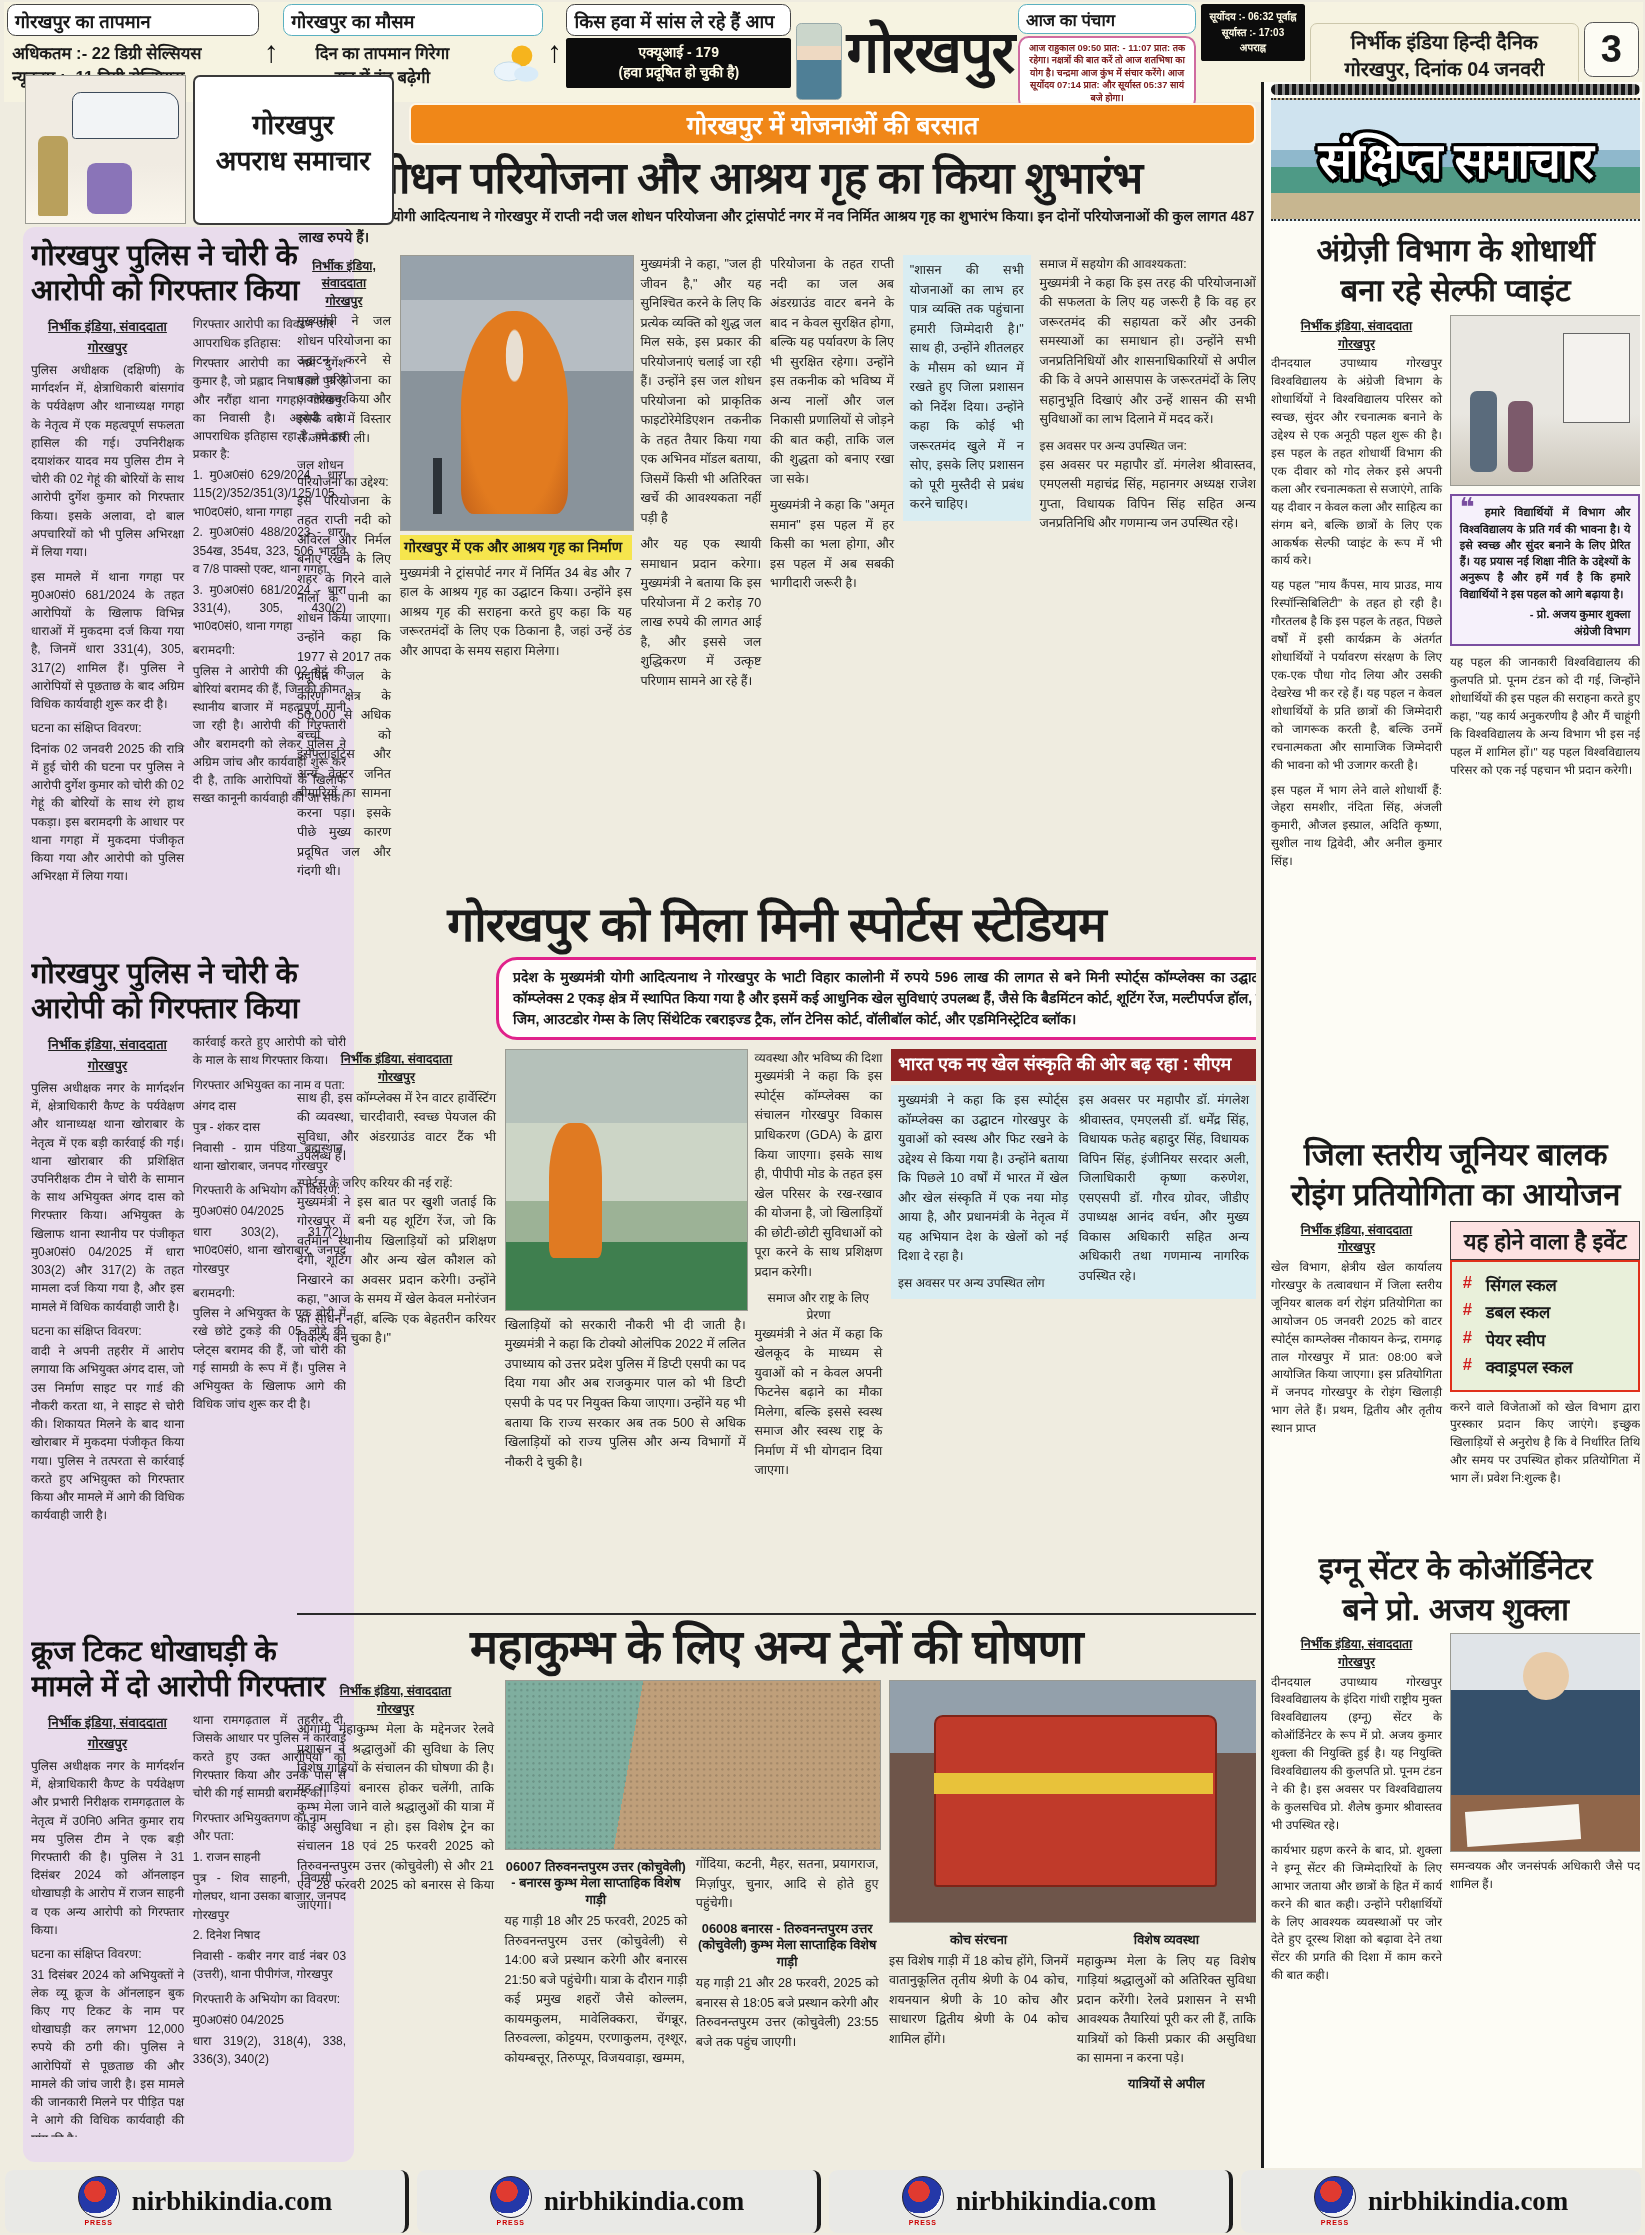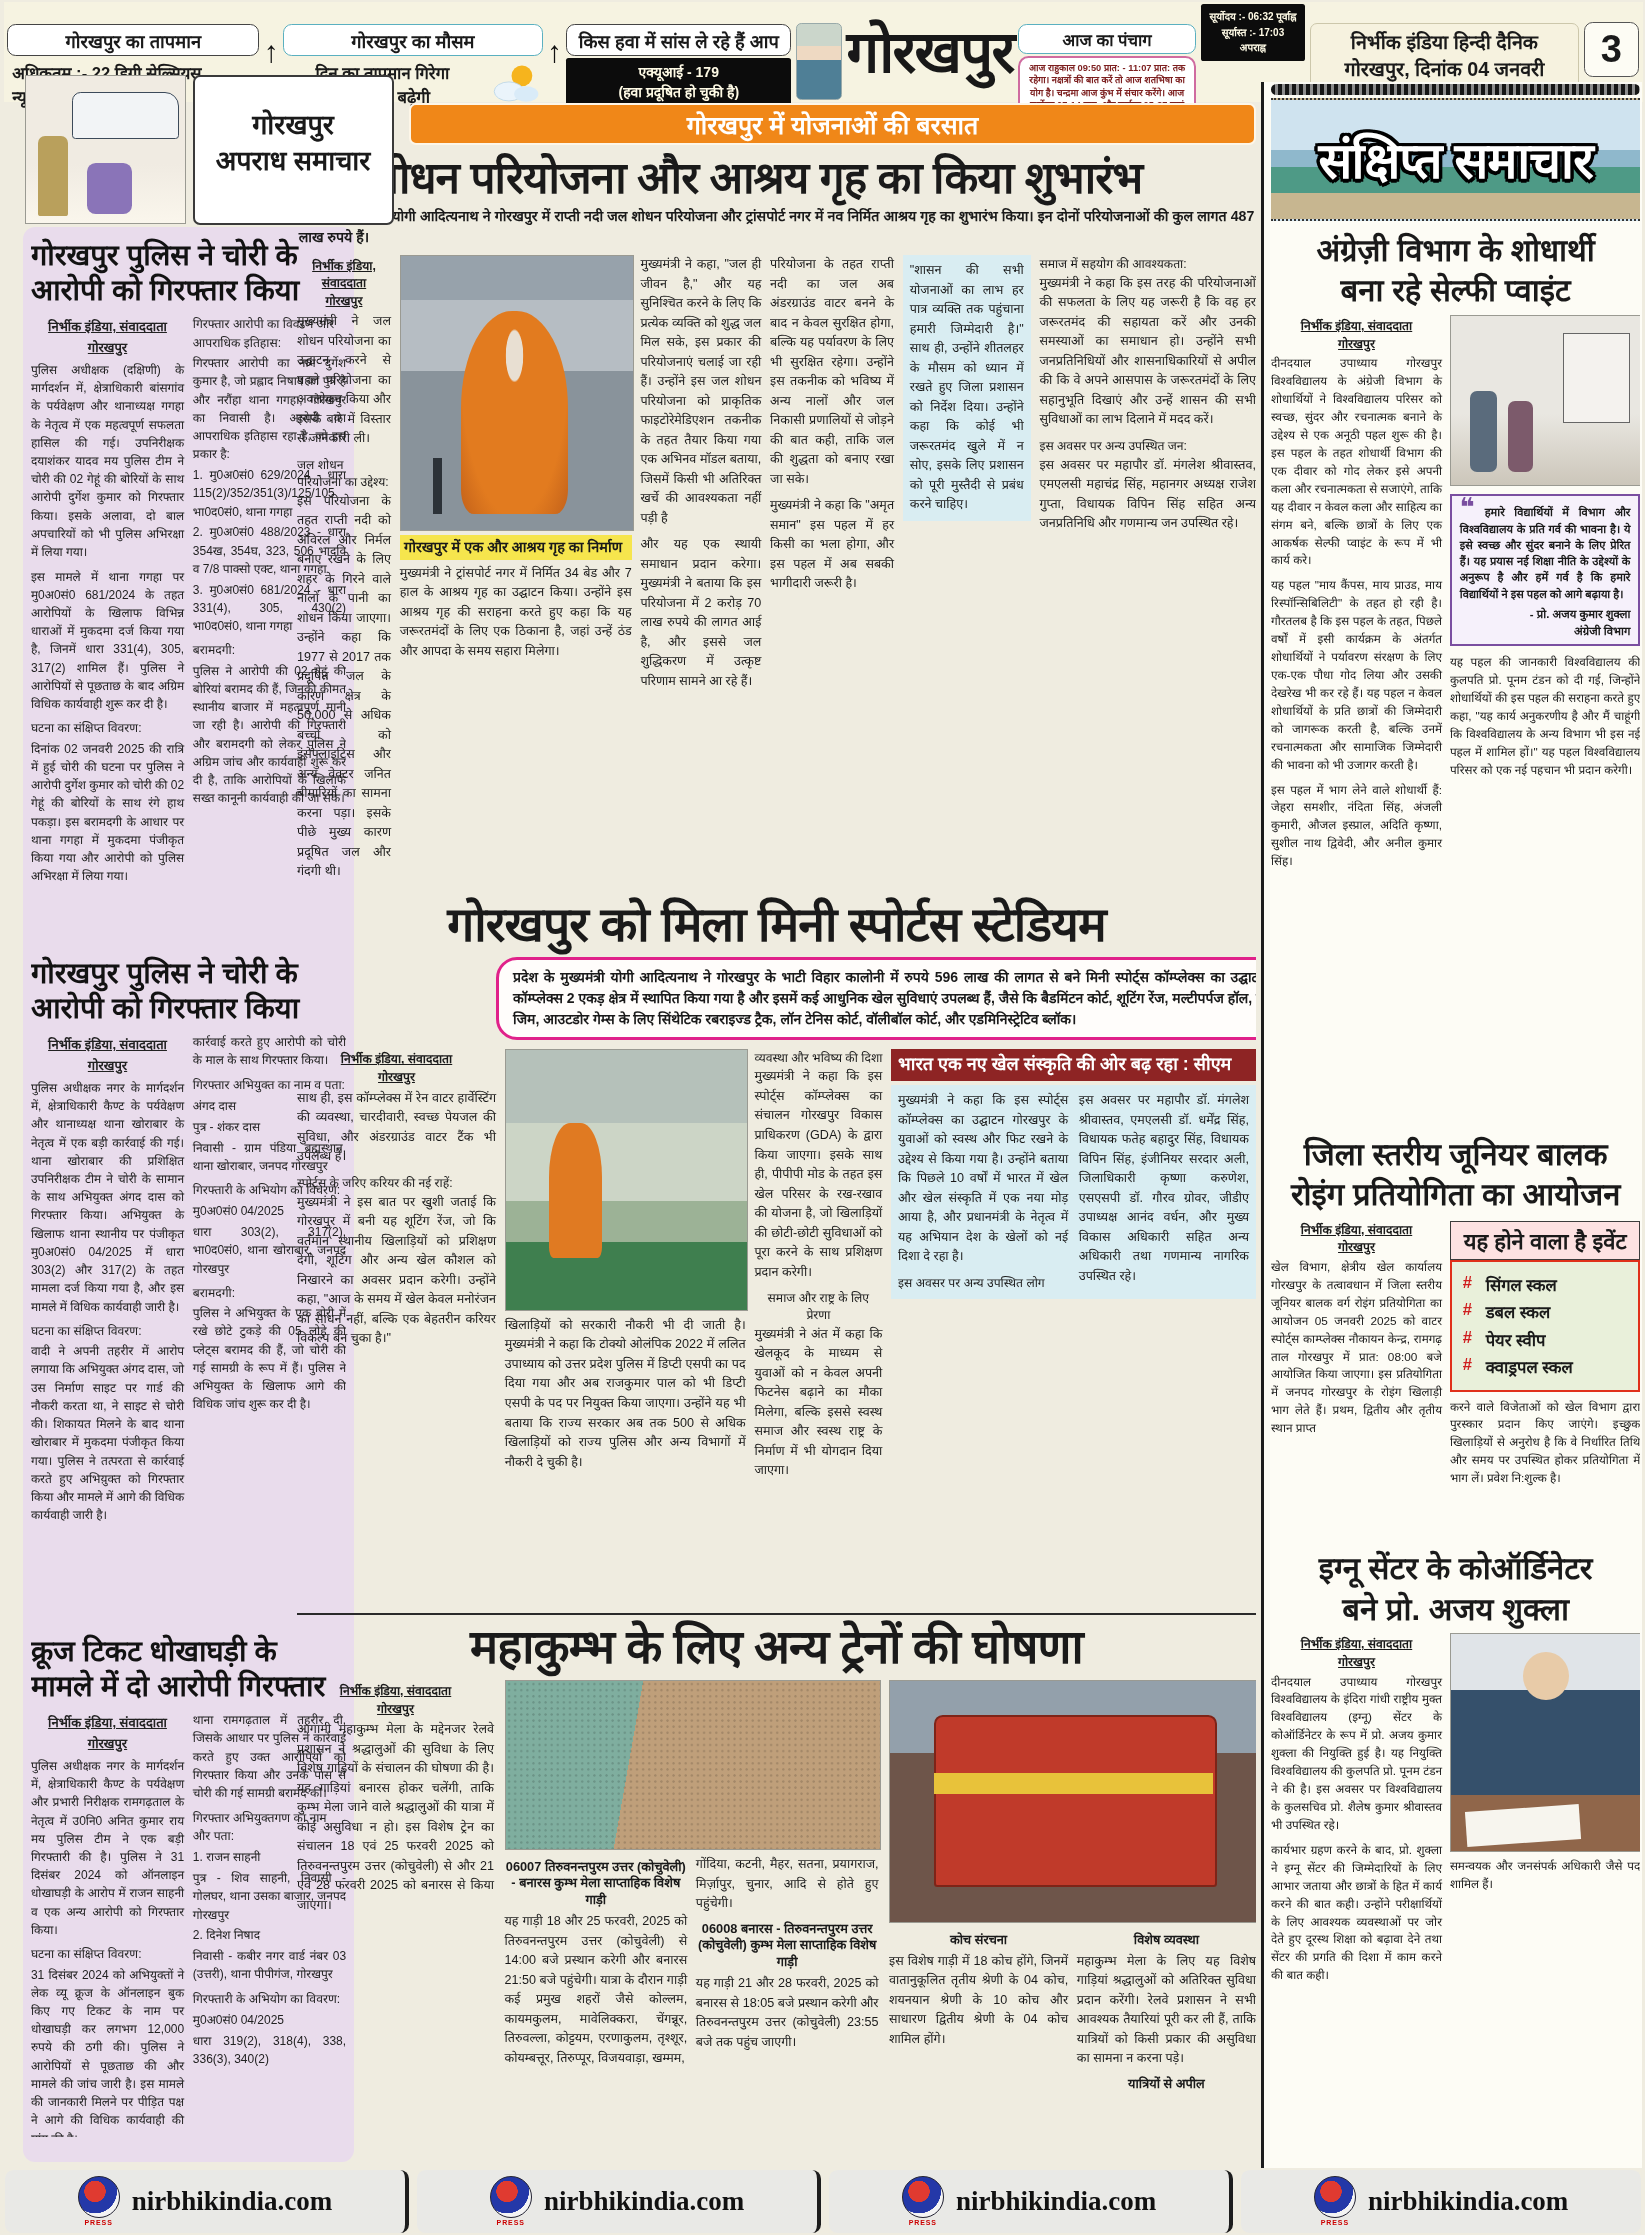--- a/index.html
+++ b/index.html
@@ -3,21 +3,21 @@
 <meta charset="utf-8">
 <style>
   html,body{margin:0;padding:0;background:#d8d4c8;}
   .page{position:relative;width:1646px;height:2236px;background:#efece0;
     font-family:"Liberation Sans","DejaVu Sans",sans-serif;color:#1a1a1a;overflow:hidden;}
   
   .header{position:absolute;top:1.7px;left:3.5px;right:3.5px;height:100px;background:#f6f3e1;
     display:flex;gap:4.4px;padding:2.6px 3.5px;box-sizing:border-box;align-items:flex-start;}
   .hgroup{display:flex;flex-direction:column;gap:1.7px;}
   .tab{background:#fff;border:1.7px solid #444;border-radius:8.7px;font-weight:800;
-    text-align:center;padding:2.6px 7px;font-size:18.3px;margin-top:20px;}
+    text-align:left;padding:2.6px 7px;font-size:18.3px;}
   .hbody{font-weight:800;font-size:16.6px;line-height:1.45;padding:3.5px 5.2px;}
   .h-weather-row{display:flex;align-items:center;gap:5.2px;}
   .blackbox{background:#0c0c0c;color:#fffbe6;font-weight:800;text-align:center;
     font-size:14px;line-height:1.4;padding:5.2px 7px;border-radius:2.6px;}
   .arrow{font-size:30px;font-weight:900;align-self:center;color:#111;}
   .mask-person{width:45px;height:75px;margin-top:19px;border-radius:5.2px;
     background:linear-gradient(180deg,#cbd6cb 0 30%,#eed9c2 30% 48%,#4f7f96 48% 100%);border:0.9px solid #9aa;}
   .masthead{flex:1;text-align:center;font-size:58px;font-weight:900;letter-spacing:-1.7px;
     color:#181818;margin-top:19px;line-height:1;}
   .panch-bubble{width:164px;border:2.6px solid #cf6ba0;border-radius:10.5px;background:#fff;

